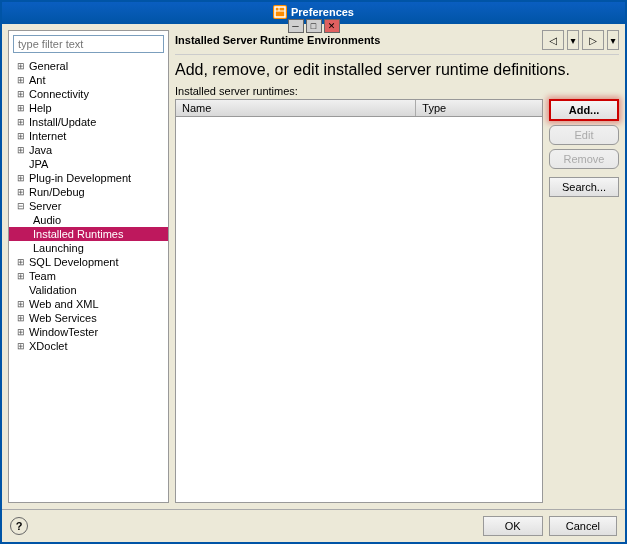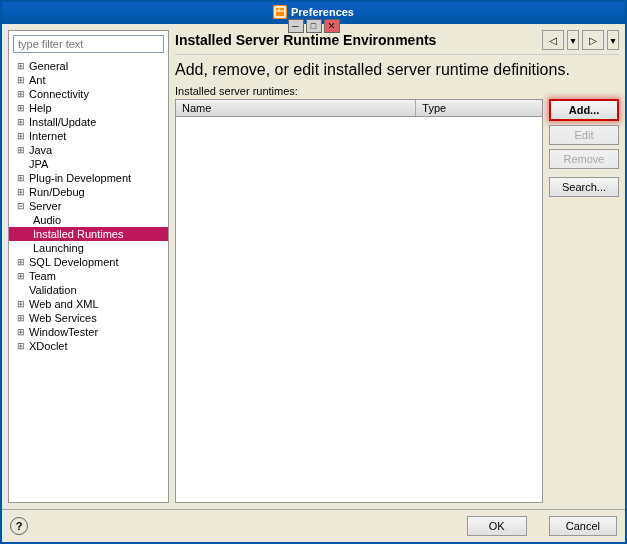--- a/index.html
+++ b/index.html
@@ -120,21 +120,21 @@
       gap: 6px;
     }
     .right-header {
       display: flex;
       align-items: center;
       justify-content: space-between;
       padding-bottom: 4px;
       border-bottom: 1px solid #ccc;
     }
     .right-title {
-      font-size: 14px;
+      font-size: 11px;
       font-weight: bold;
       color: #000;
     }
     .nav-buttons {
       display: flex;
       gap: 3px;
     }
     .nav-btn {
       background: #ece9d8;
       border: 1px solid #999;
@@ -204,20 +204,21 @@
       background: linear-gradient(to bottom, #f5f5f5, #e0e0e0);
       border: 1px solid #999;
       cursor: pointer;
       font-size: 11px;
       text-align: center;
     }
     .side-btn:disabled, .side-btn.disabled {
       color: #aaa;
       background: linear-gradient(to bottom, #f0f0f0, #e8e8e8);
       cursor: default;
+      border-radius: 6px;
     }
     .add-btn-highlighted {
       border: 2px solid #cc0000 !important;
       box-shadow: 0 0 6px 2px rgba(200,0,0,0.4);
       font-weight: bold;
     }
     .search-btn {
       margin-top: 4px;
     }
     .bottom-bar {
@@ -237,21 +238,21 @@
       cursor: pointer;
       font-size: 11px;
       font-weight: bold;
       display: flex;
       align-items: center;
       justify-content: center;
       color: #000;
     }
     .bottom-right-buttons {
       display: flex;
-      gap: 22px;
+      gap: 6px;
     }
     .dialog-btn {
       padding: 3px 16px;
       background: linear-gradient(to bottom, #f5f5f5, #e0e0e0);
       border: 1px solid #999;
       cursor: pointer;
       font-size: 11px;
       min-width: 60px;
     }
   </style>

